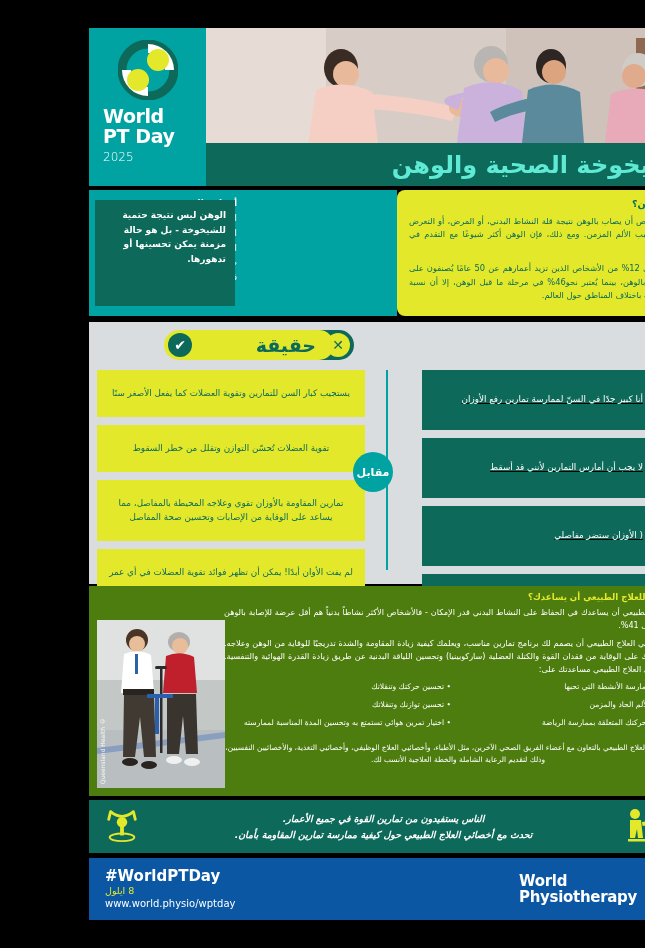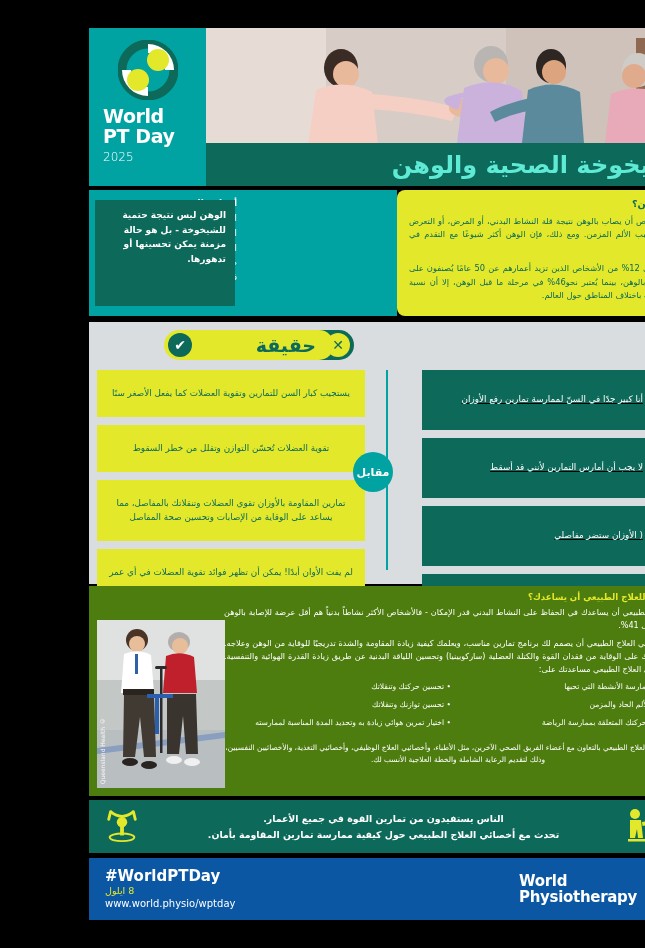--- a/index.html
+++ b/index.html
@@ -68,21 +68,21 @@
   .help .cols { display:flex; gap:14px; margin-top:4px; margin-bottom:7px; }
   .help .cols ul { list-style:none; flex:1; }
   .help .cols li { color:#fff; font-size:7.6px; line-height:1.45; text-align:right; margin-bottom:7px; }
   .help .cols li::before { content:"• "; }
   .help .foot { color:#fff; font-size:7.4px; line-height:1.55; text-align:center; }
   .help-photo { position:absolute; left:8px; top:34px; width:128px; height:168px; background:#b9bfc2; overflow:hidden; }
   .credit { position:absolute; left:2px; bottom:4px; color:#fff; font-size:6px; writing-mode:vertical-rl; transform:rotate(180deg); opacity:.9; }
 
   
   .cta { position:absolute; left:14px; top:800px; width:617px; height:53px; background:#0d6a5a; display:flex; align-items:center; justify-content:space-between; padding:0 14px; }
-  .cta .msg { flex:1; text-align:center; color:#fff; font-size:9.4px; font-weight:bold; line-height:1.65; }
+  .cta .msg { flex:1; text-align:center; color:#fff; font-size:9.4px; font-weight:bold; line-height:1.65;font-style:italic; }
 
   
   .footer { position:absolute; left:14px; top:858px; width:617px; height:62px; background:#0b57a4; display:flex; align-items:center; justify-content:space-between; padding:0 16px; }
   .f-left { display:flex; align-items:center; gap:9px; }
   .f-left .wp-text { color:#fff; font-weight:bold; font-size:15px; line-height:16px; letter-spacing:-0.3px; }
   .f-right { text-align:left; }
   .f-right .tag { color:#fff; font-weight:bold; font-size:15px; line-height:16px; }
   .f-right .date { color:#e3e92a; font-size:9.5px; line-height:13px; }
   .f-right .url { color:#fff; font-size:10px; line-height:13px; }
 </style>
@@ -233,21 +233,21 @@
     </div>
 
     <div class="col col-fact">
       <div class="card card-fact">
         <div class="txt">يستجيب كبار السن للتمارين وتقوية العضلات كما يفعل الأصغر سنًا</div>
       </div>
       <div class="card card-fact">
         <div class="txt">تقوية العضلات تُحسّن التوازن وتقلل من خطر السقوط</div>
       </div>
       <div class="card card-fact">
-        <div class="txt">تمارين المقاومة بالأوزان تقوي العضلات وتنقلاتك بالمفاصل، مما يساعد على الوقاية من الإصابات وتحسين صحة المفاصل</div>
+        <div class="txt">تمارين المقاومة بالأوزان تقوي وعلاجه المحيطة بالمفاصل، مما يساعد على الوقاية من الإصابات وتحسين صحة المفاصل</div>
       </div>
       <div class="card card-fact">
         <div class="txt">لم يفت الأوان أبدًا! يمكن أن تظهر فوائد تقوية العضلات في أي عمر</div>
       </div>
     </div>
   </div>
 
   <div class="vs">مقابل</div>
 
   <div class="help">
@@ -290,21 +290,21 @@
       <p>يستطيع أخصائي العلاج الطبيعي أن يصمم لك برنامج تمارين مناسب، ويعلمك كيفية زيادة المقاومة والشدة تدريجيًا للوقاية من الوهن وعلاجه. سيساعدك ذلك على الوقاية من فقدان القوة والكتلة العضلية (ساركوبينيا) وتحسين اللياقة البدنية عن طريق زيادة القدرة الهوائية والتنفسية. يمكن لأخصائي العلاج الطبيعي مساعدتك على:</p>
       <div class="cols">
         <ul>
           <li>العودة إلى ممارسة الأنشطة التي تحبها</li>
           <li>التعامل مع الألم الحاد والمزمن</li>
           <li>التغلب على حركتك المتعلقة بممارسة الرياضة</li>
         </ul>
         <ul>
           <li>تحسين حركتك وتنقلاتك</li>
           <li>تحسين توازنك وتنقلاتك</li>
-          <li>اختيار تمرين هوائي زيادة به وتحديد المدة المناسبة لممارسته</li>
+          <li>اختيار تمرين هوائي تستمتع به وتحسين المدة المناسبة لممارسته</li>
         </ul>
       </div>
       <div class="foot">يعمل أخصائي العلاج الطبيعي بالتعاون مع أعضاء الفريق الصحي الآخرين، مثل الأطباء، وأخصائيي العلاج الوظيفي، وأخصائيي التغذية، والأخصائيين النفسيين، وذلك لتقديم الرعاية الشاملة والخطة العلاجية الأنسب لك.</div>
     </div>
   </div>
 
   <div class="cta">
     <div>
       <svg viewBox="0 0 66 34" width="66" height="34">
         <circle cx="9" cy="6" r="5" fill="#e3e92a"></circle>

